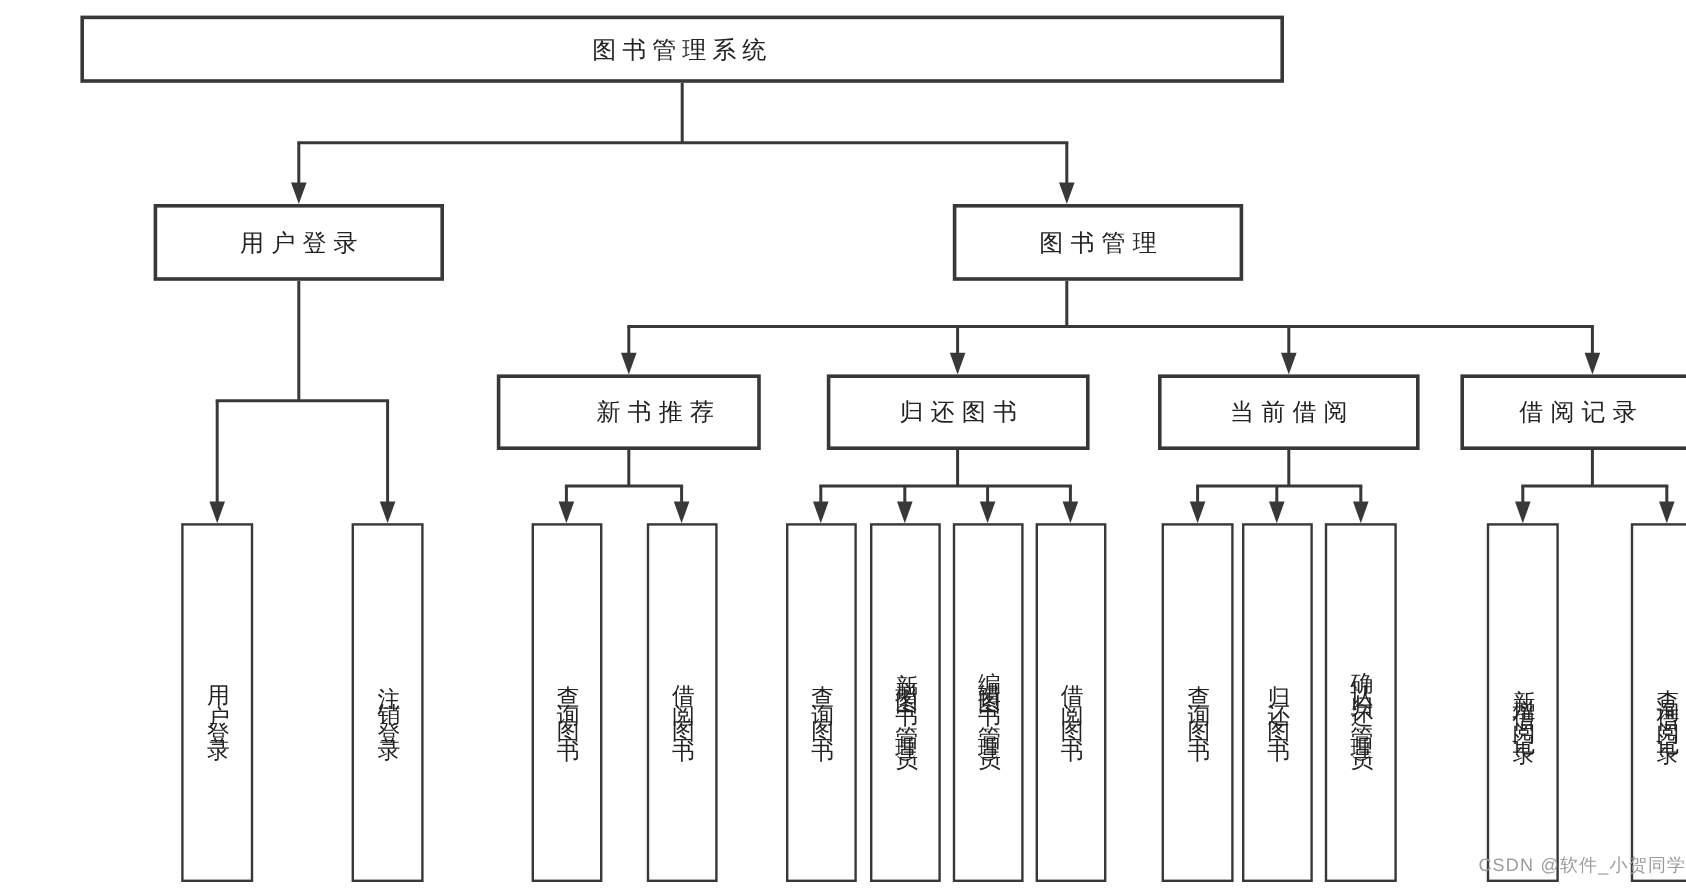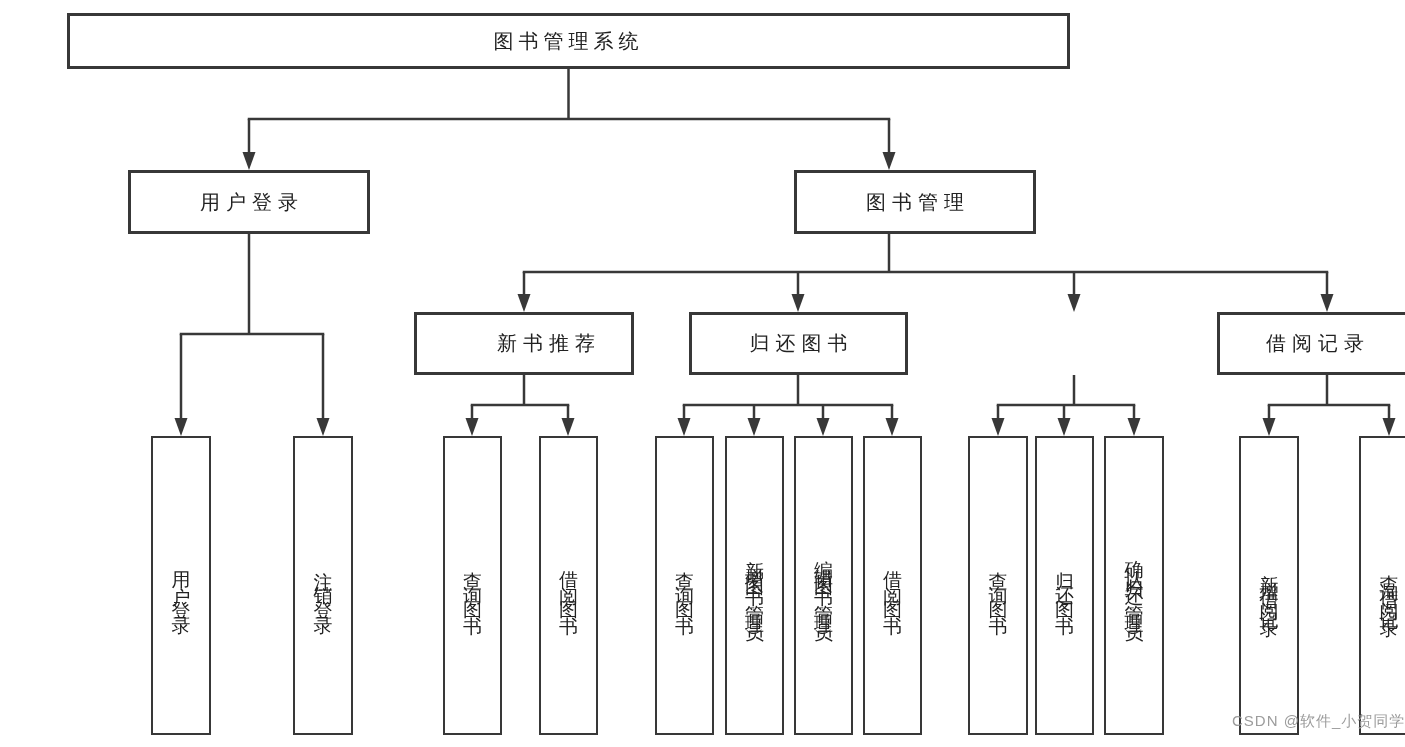--- a/index.html
+++ b/index.html
@@ -151,20 +151,23 @@
   <div class="node hbox" style="left:748px; top:170px; width:242px; height:64px;">
     <span class="label">图书管理</span>
   </div>
 
   <div class="node hbox" style="left:368px; top:312px; width:220px; height:63px;padding-left:44px;">
     <span class="label">新书推荐</span>
   </div>
   <div class="node hbox" style="left:643px; top:312px; width:219px; height:63px;">
     <span class="label">归还图书</span>
   </div>
+  <div class="node hbox" style="left:919px; top:312px; width:218px; height:63px;">
+    <span class="label">当前借阅</span>
+  </div>
   <div class="node hbox" style="left:1171px; top:312px; width:196px; height:63px;">
     <span class="label">借阅记录</span>
   </div>
 
   <div class="node leaf" style="left:105px; top:436px; width:60px; height:299px;">
     <span class="label">用户登录</span>
   </div>
   <div class="node leaf" style="left:247px; top:436px; width:60px; height:299px;">
     <span class="label">注销登录</span>
   </div>

